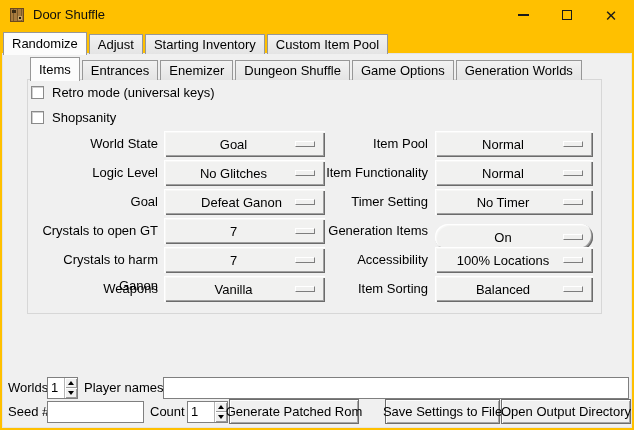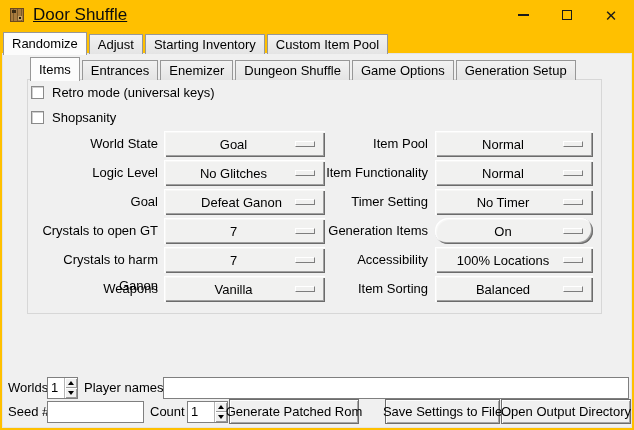--- a/index.html
+++ b/index.html
@@ -8,21 +8,21 @@
 
   .window{
     position:relative; width:634px; height:430px;
     background:#ffc000; overflow:hidden;
     font-size:13px; color:#000;
   }
 
   
   .titlebar{ position:absolute; left:0; top:0; width:634px; height:30px; background:#ffc000; }
   .app-icon{ position:absolute; left:9px; top:7px; width:16px; height:16px; }
-  .title-text{ position:absolute; left:33px; top:0; height:30px; line-height:30px; font-size:17px; color:#0d0d0d;text-decoration:underline; }
+  .title-text{ position:absolute; left:33px; top:0; height:30px; line-height:30px; font-size:13px; color:#0d0d0d; }
   .winbtn{ position:absolute; top:0; width:38px; height:30px; display:flex; align-items:center; justify-content:center; cursor:default; }
   .btn-min{ left:504px; } .btn-max{ left:548px; } .btn-close{ left:592px; }
   .glyph-min{ width:11px; height:2px; background:#1a1a1a; }
   .glyph-max{ width:10px; height:10px; border:1.5px solid #1a1a1a; background:transparent; }
   .glyph-close{ font-size:15px; line-height:15px; color:#1a1a1a; }
 
   
   .outer-pane{
     position:absolute; left:2px; top:53px; width:630px; height:375px;
     background:#f0f0f0; border:1px solid #e4e4e4;
@@ -149,21 +149,21 @@
     <div class="tab">Starting Inventory</div>
     <div class="tab">Custom Item Pool</div>
   </div>
 
   <div class="tabrow tabrow-secondary">
     <div class="tab selected">Items</div>
     <div class="tab">Entrances</div>
     <div class="tab">Enemizer</div>
     <div class="tab">Dungeon Shuffle</div>
     <div class="tab">Game Options</div>
-    <div class="tab">Generation Setup</div>
+    <div class="tab">Generation Worlds</div>
   </div>
 
   <div class="inner-pane"></div>
 
   <div class="check-row" style="top:85px;">
     <div class="checkbox"></div>
     <span class="check-label">Retro mode (universal keys)</span>
   </div>
   <div class="check-row" style="top:110px;">
     <div class="checkbox"></div>
@@ -218,21 +218,21 @@
     <span class="opt-indicator"></span>
   </button>
 
   <span class="opt-label opt-label-right" style="top:189px;">Timer Setting</span>
   <button class="opt-menu opt-menu-right" style="top:189px;">
     <span>No Timer</span>
     <span class="opt-indicator"></span>
   </button>
 
   <span class="opt-label opt-label-right" style="top:218px;">Generation Items</span>
-  <button class="opt-menu opt-menu-right" style="top:218px;border-radius:13px;">
+  <button class="opt-menu opt-menu-right" style="top:224px;border-radius:13px;">
     <span>On</span>
     <span class="opt-indicator"></span>
   </button>
 
   <span class="opt-label opt-label-right" style="top:247px;text-align:right;">Accessibility</span>
   <button class="opt-menu opt-menu-right" style="top:247px;">
     <span>100% Locations</span>
     <span class="opt-indicator"></span>
   </button>
 

